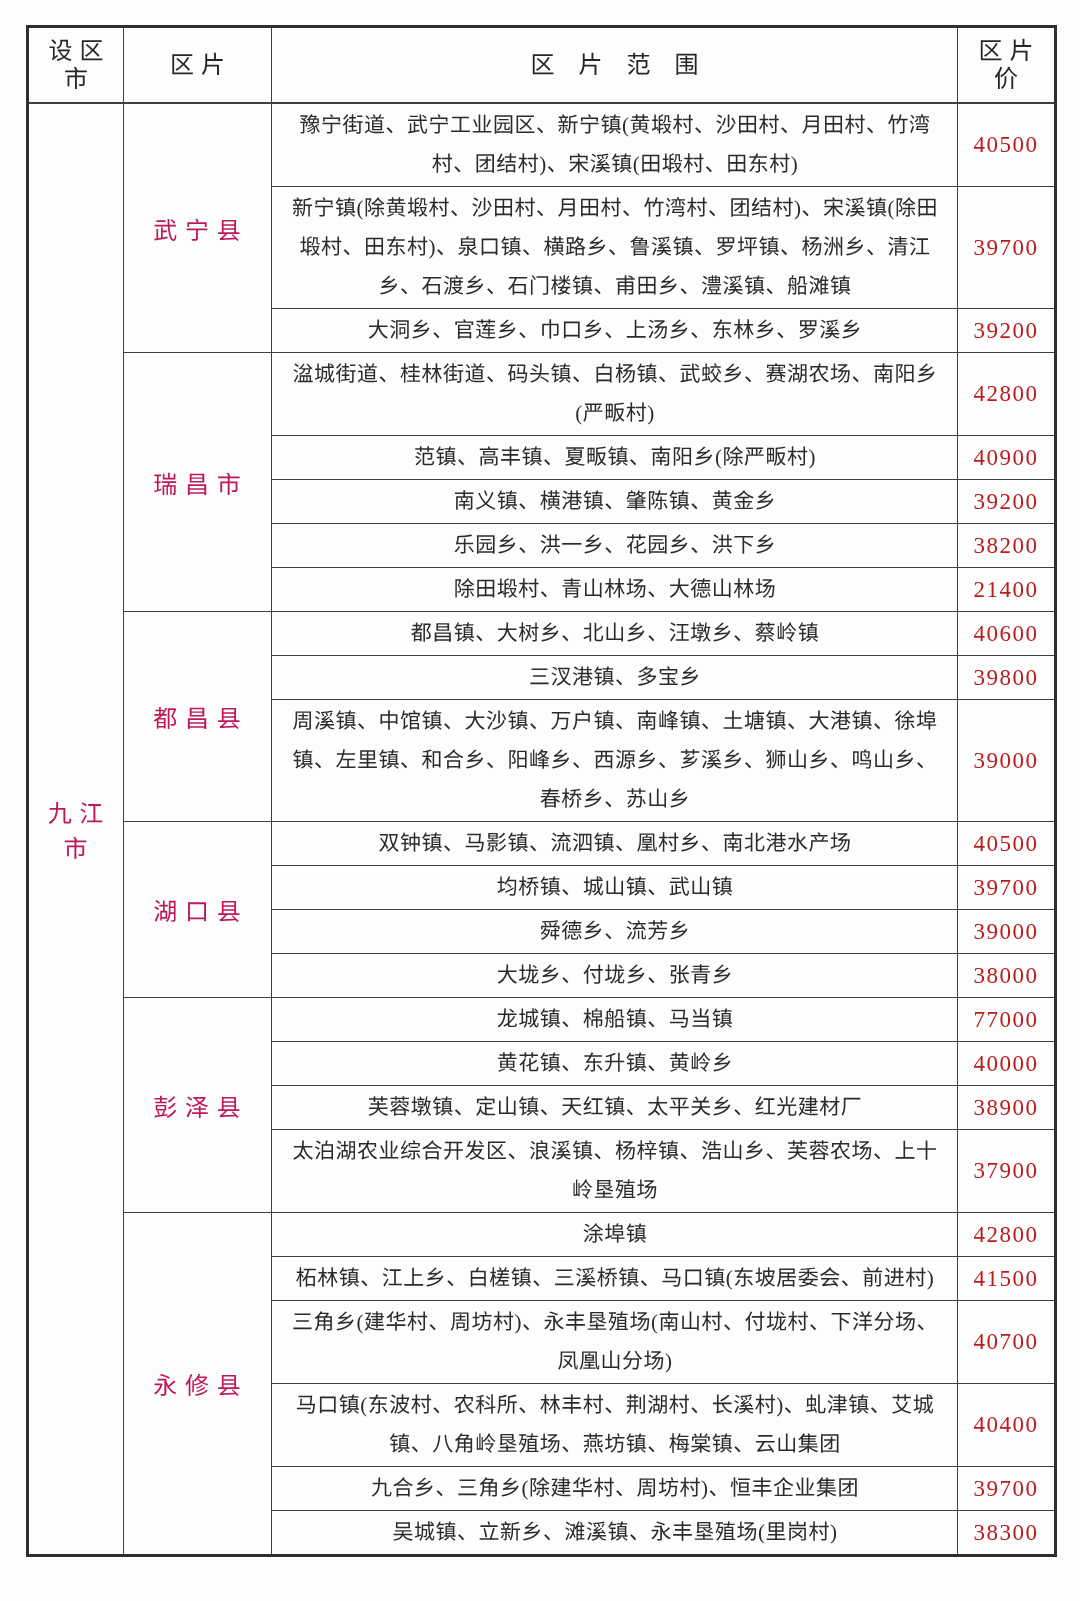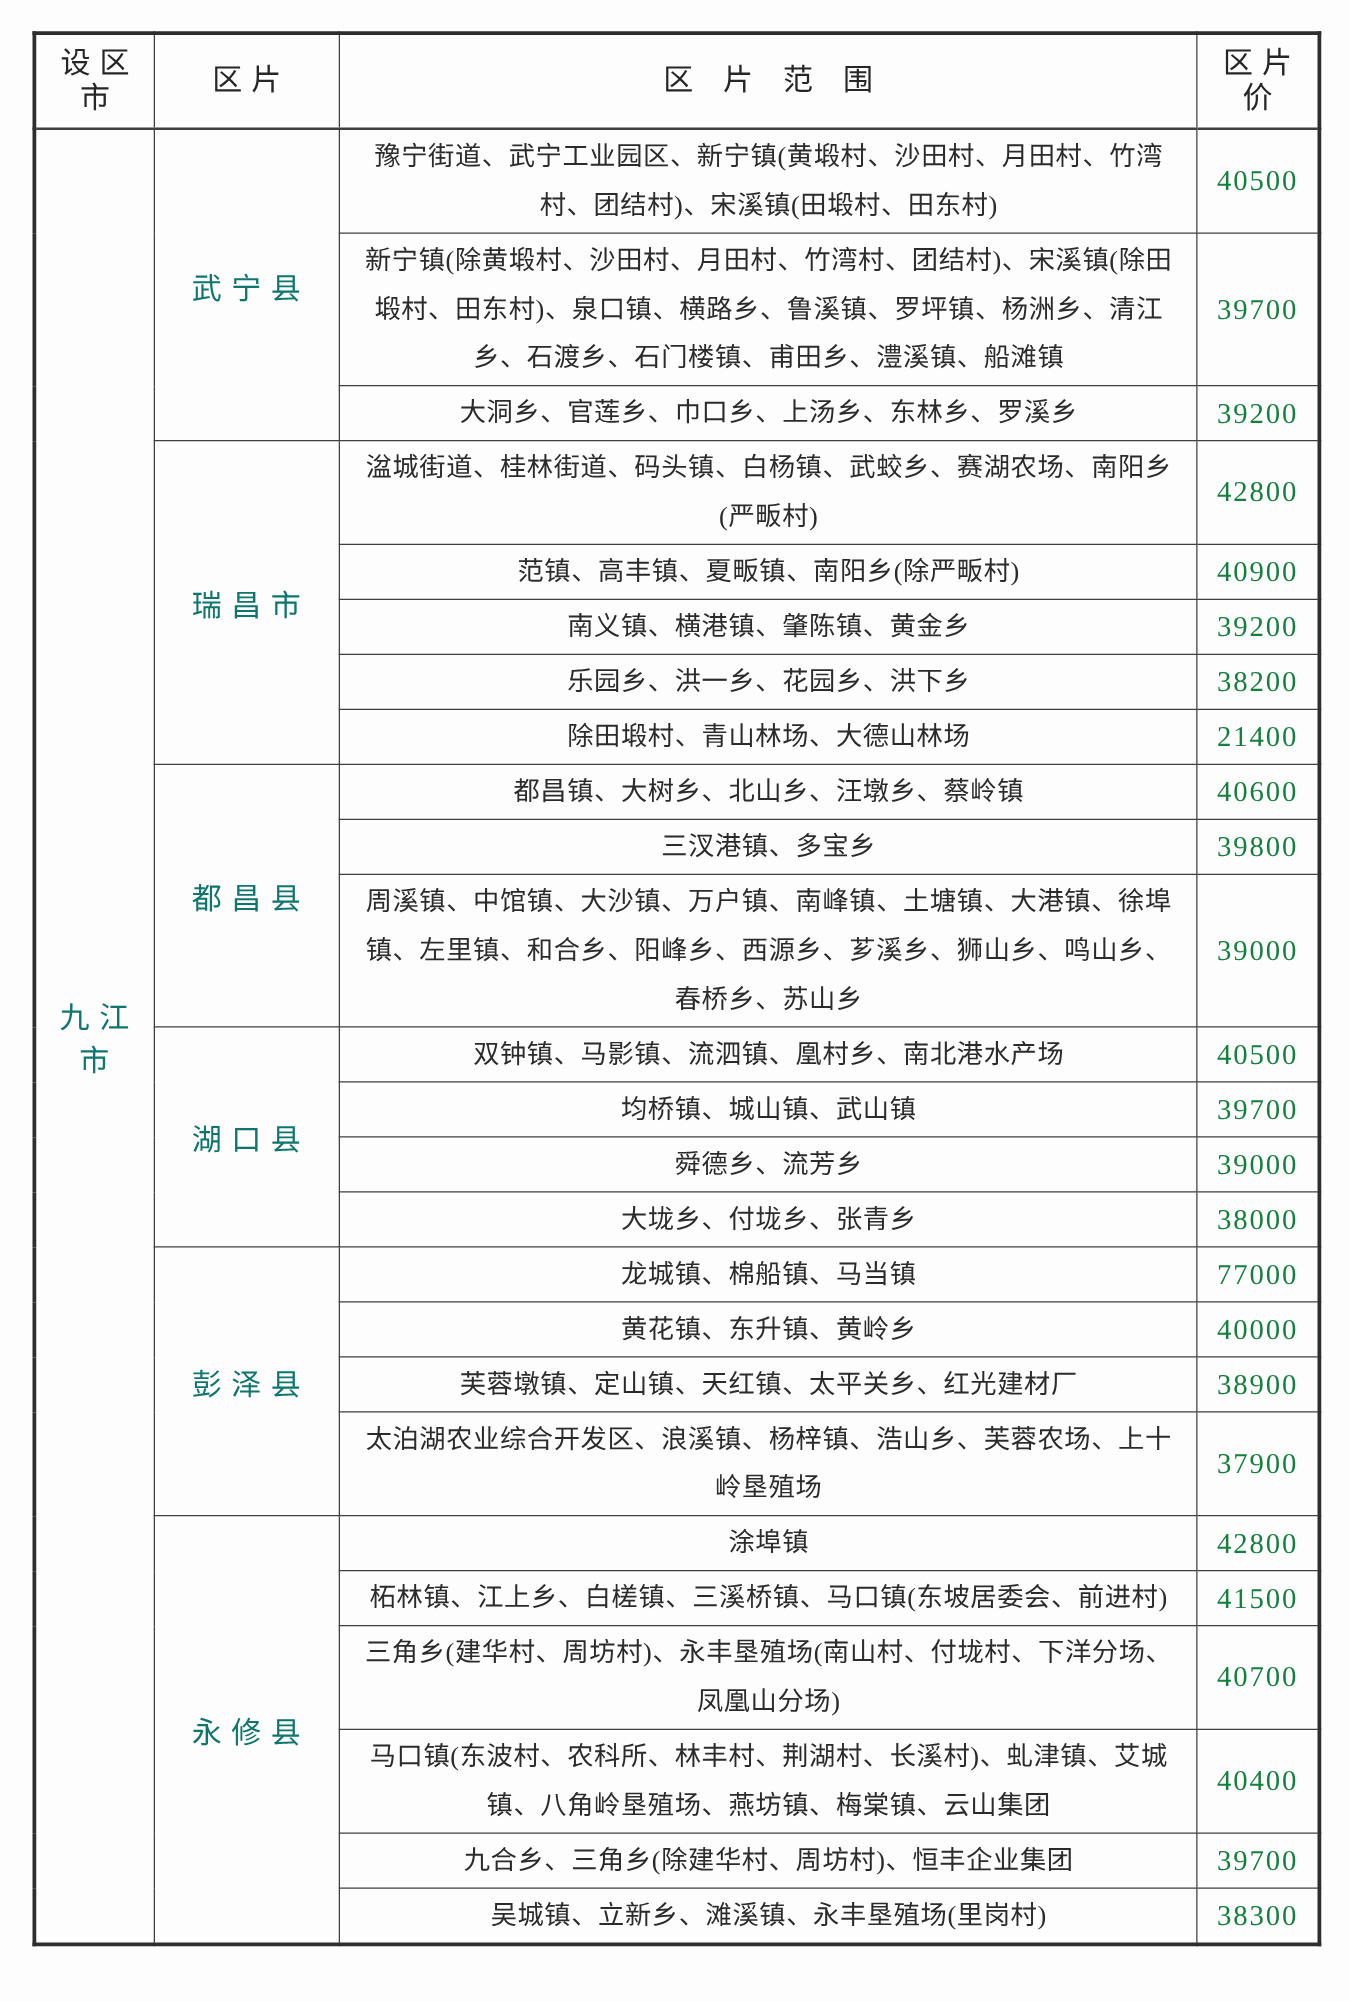--- a/index.html
+++ b/index.html
@@ -49,34 +49,34 @@
   }
   thead th.h-scope {
     letter-spacing: 1.0em;
     padding-left: 1.0em;
   }
   td.cell-city, td.cell-county {
     text-align: center;
     font-size: 24px;
     letter-spacing: 0.32em;
     padding-left: 0.32em; 
-    color: #0f766e;
+    color: #be185d;
   }
   td.cell-scope {
     text-align: center;
     font-size: 21px;
     line-height: 39px;
     padding: 2px 12px 2px 13px;
     letter-spacing: 0.5px;
   }
   td.cell-price {
     text-align: center;
     font-size: 23px;
     letter-spacing: 1.5px;
-    color: #15803d;
+    color: #b91c1c;
   }
 </style>
 </head>
 <body>
 
 <div class="sheet">
   <table class="price-table">
     <colgroup>
       <col class="c-city">
       <col class="c-county">

